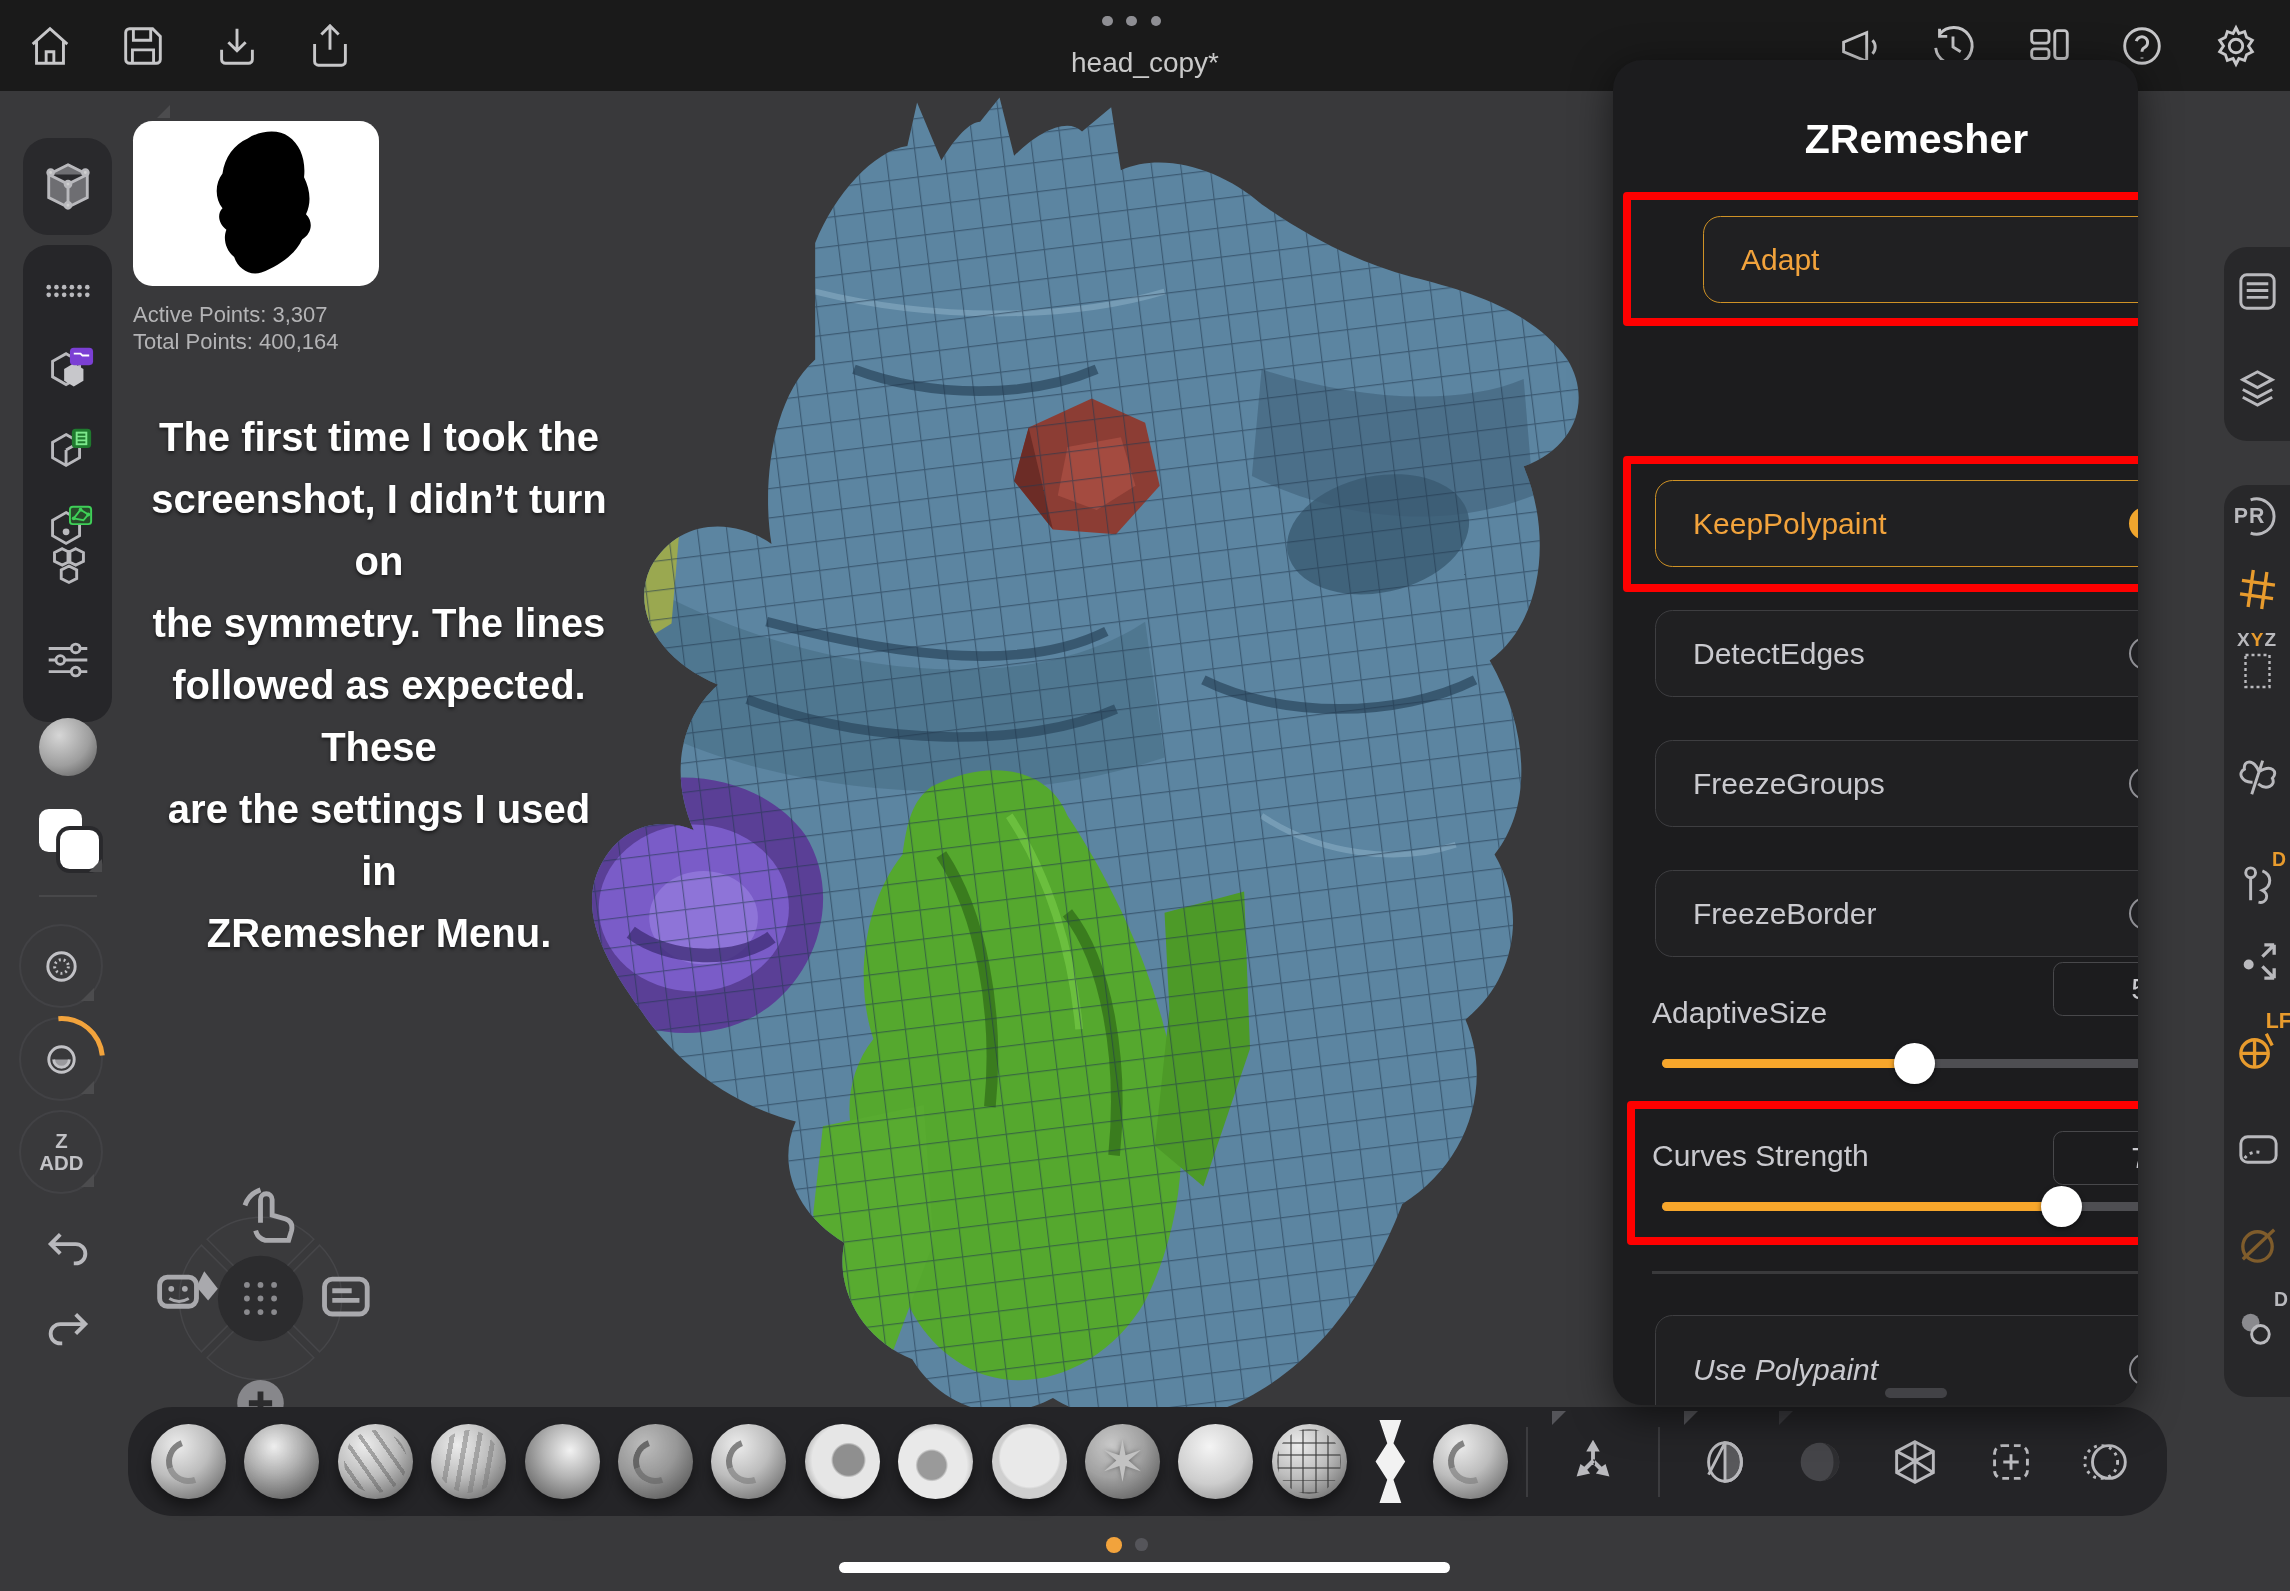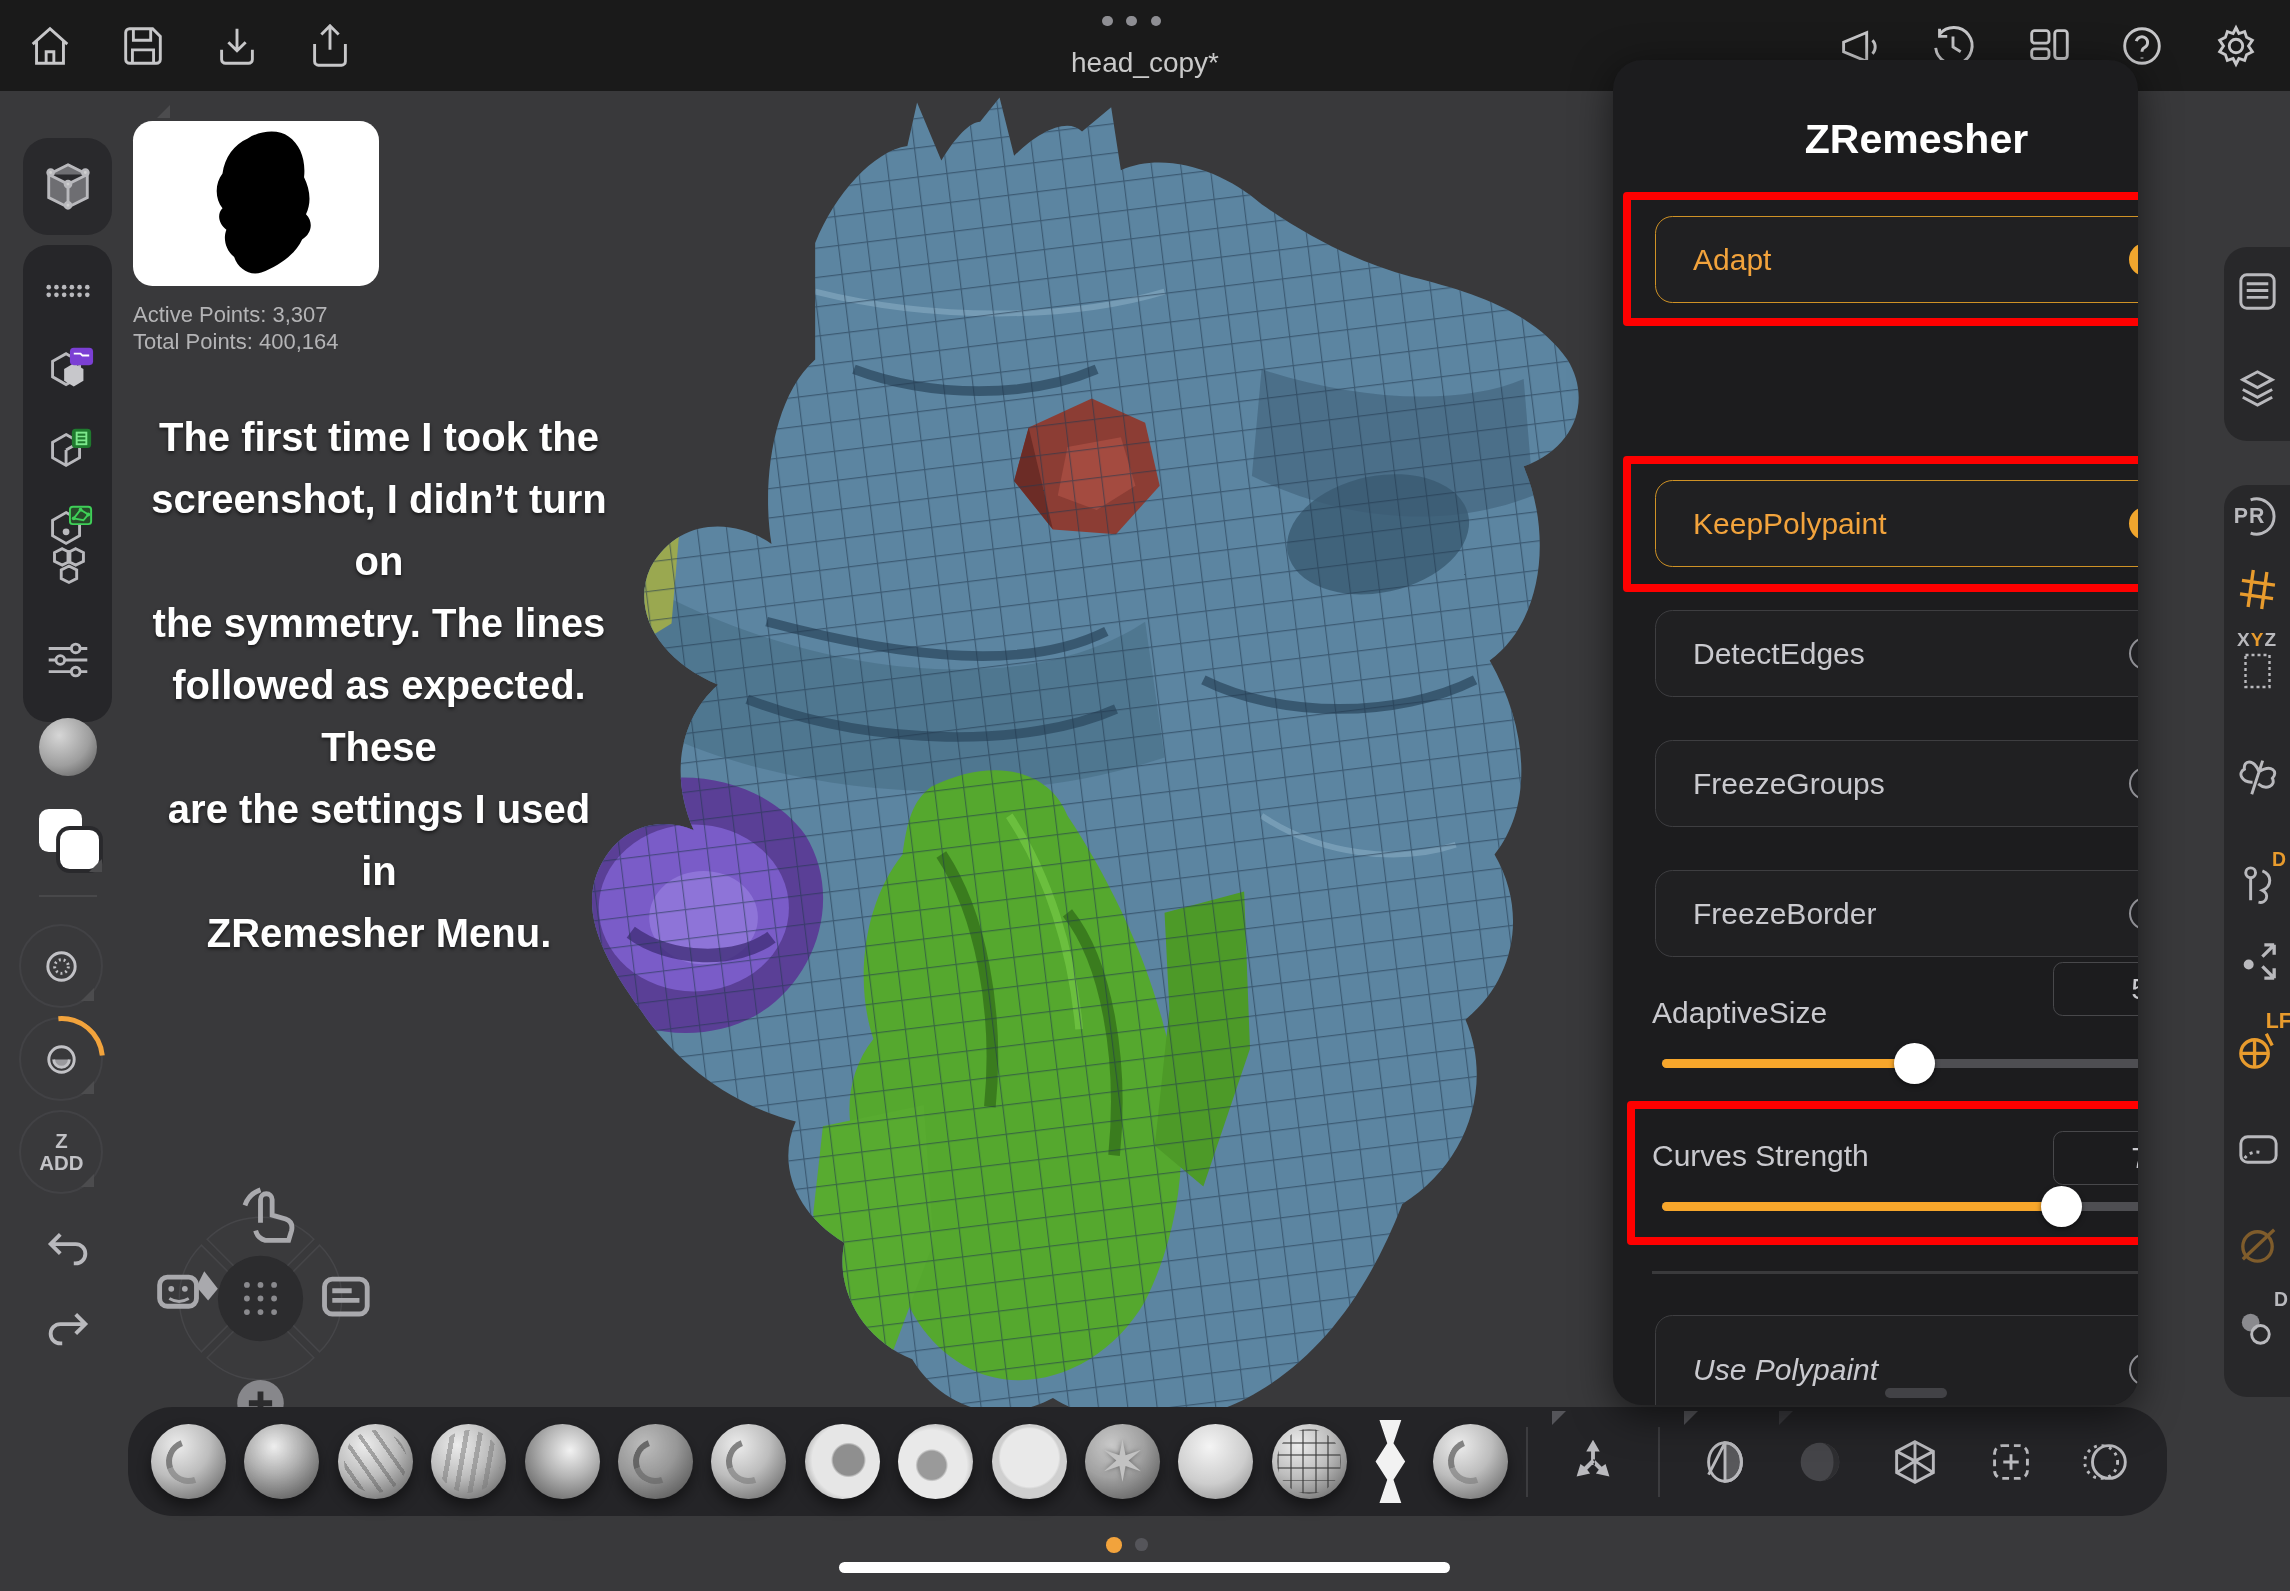--- a/index.html
+++ b/index.html
@@ -535,21 +535,21 @@
         <circle cx="18" cy="20" r="9" fill="#8a8a8e" stroke="none"></circle>
         <circle cx="28" cy="32" r="9"></circle>
       </svg>
     <span class="abs supD" style="right:0;top:-7.8px;">D</span>
   </div>
 
   <div class="abs" id="panel">
     <div class="abs" id="panel-title">ZRemesher</div>
 
     <div class="abs redbox" id="rb1"></div>
-    <div class="abs tgl on" style="top:156px;">
+    <div class="abs tgl on" style="top:156px;margin-left:48px;">
       <span class="tg-label">Adapt</span>
       <span class="ring">
           <i class="tick">✓</i>
         </span>
     </div>
 
 
     <div class="abs redbox" id="rb2"></div>
     <div class="abs tgl on" style="top:420px;">
       <span class="tg-label">KeepPolypaint</span>

